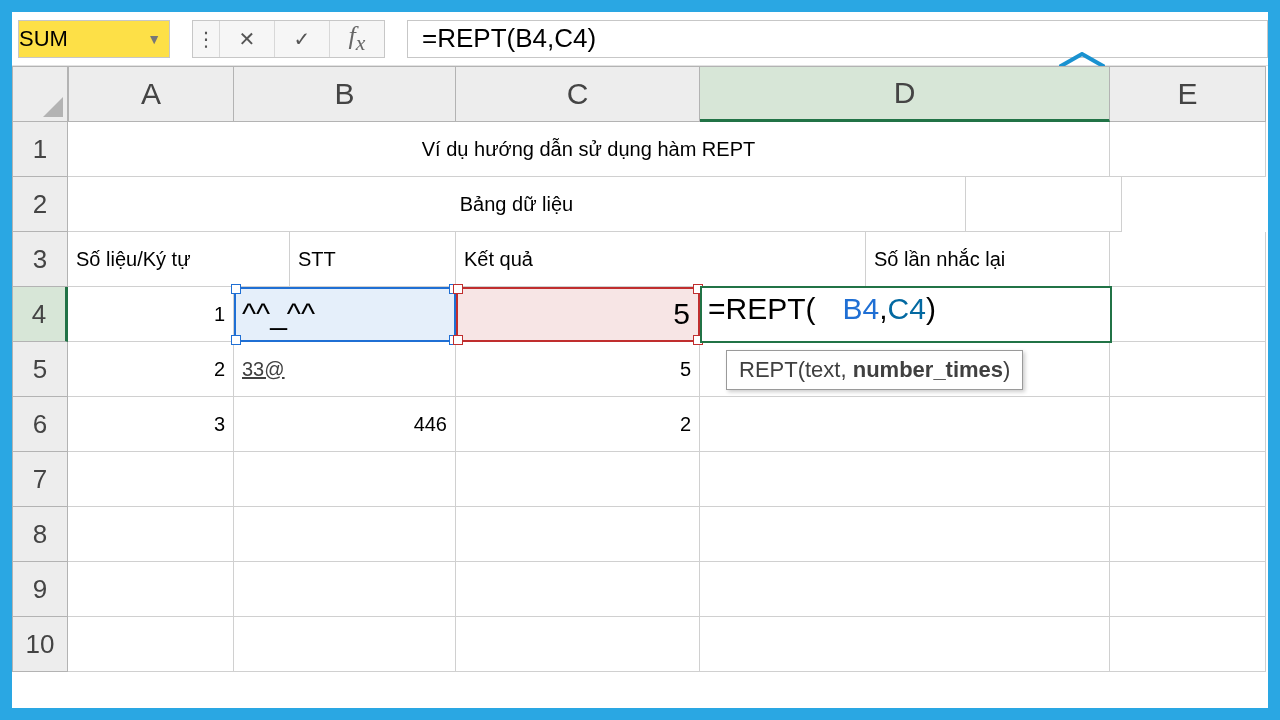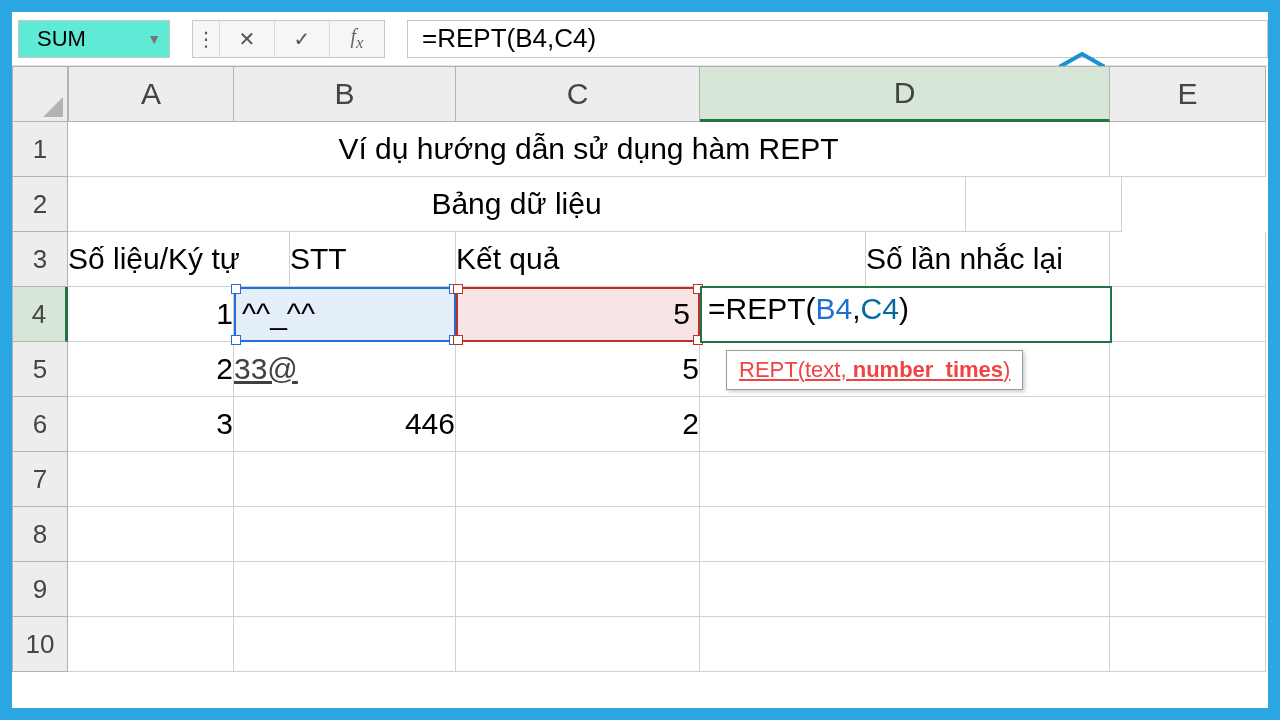--- a/index.html
+++ b/index.html
@@ -20,31 +20,31 @@
     display: flex;
     align-items: center;
     gap: 22px;
     padding-left: 6px;
     border-bottom: 1px solid #e2e2e2;
   }
   .namebox {
     width: 152px; height: 38px;
     border: 1px solid #c7c7c7;
     display: flex; align-items: center;
-    padding-left: 18px;
+    padding-left: 0;
     font-size: 22px;
-    background: #5eead4;
+    background: #fde047;
   }
   .namebox .dd { margin-left: auto; margin-right: 8px; color: #777; font-size: 14px; }
   .vbtns { display: flex; gap: 0; align-items: center; height: 38px;
            border: 1px solid #c7c7c7; background: #f6f6f6; }
   .vbtns .sep { width: 1px; height: 100%; background: #d8d8d8; }
   .vbtns .btn { width: 54px; height: 100%; display: flex; align-items: center; justify-content: center; font-size: 20px; color: #555; cursor: default;}
   .vbtns .btn.narrow { width: 26px; }
-  .fx { font-style: italic; font-family: 'Times New Roman', serif; font-size: 20px; color: #666; }
+  .fx { font-style: italic; font-family: 'Times New Roman', serif; font-size: 26px; color: #666; }
   .fbar {
     flex: 1; height: 38px; border: 1px solid #c7c7c7;
     display: flex; align-items: center; padding-left: 14px;
     font-size: 26px;
   }
   .logo { position: absolute; top: 18px; right: 30px; display:flex; align-items:center; gap:12px;}
   .logo-ico { width:50px; height:50px; color:#1a92d0; }
   .logo-txt { display:flex; flex-direction:column; color:#1a92d0; line-height:1;margin-top:37px;}
   .logo-txt .sky { font-size:34px; font-weight:700; letter-spacing:4px; }
   .logo-txt .comp { font-size:18px; letter-spacing:2px; border-top:2px solid #1a92d0; padding-top:3px;}
@@ -53,40 +53,40 @@
   .colhead { height:56px; border:1px solid #b3b3b3; border-left:none; background:#ededed;
              display:flex; align-items:center; justify-content:center; font-size:30px; color:#444;}
   .colhead:first-child{ border-left:1px solid #b3b3b3;}
   .corner { position:absolute; left:0; top:0; width:56px; height:56px; border:1px solid #b3b3b3; background:#ededed;}
   .corner::after{content:""; position:absolute; right:4px; bottom:4px; width:0;height:0;
                  border-left:20px solid transparent; border-bottom:20px solid #b3b3b3;}
   .rows { }
   .row { display:flex; height:55px; }
   .rowhead { width:56px; border:1px solid #b3b3b3; border-top:none; background:#ededed;
              display:flex; align-items:center; justify-content:center; font-size:26px; color:#444;}
-  .cell { border-right:1px solid #d0d0d0; border-bottom:1px solid #d0d0d0; font-size:30px;
-          display:flex; align-items:center; padding:0 0; overflow:visible;}
+  .cell { border-right:1px solid #d0d0d0; border-bottom:1px solid #d0d0d0; font-size:20px;
+          display:flex; align-items:center; padding:0 8px; overflow:visible;}
   .cell.r { justify-content:flex-end;}
   .cell.c { justify-content:center;}
   .link { color:#404040; text-decoration: underline; cursor:pointer;}
   .selA{ width:166px;} .selB{width:222px;} .selC{width:244px;} .selD{width:410px;} .selE{width:156px;}
 
   .colhead.active, .rowhead.active { background:#d7e6d7; }
   .colhead.active { border-bottom:3px solid #217346; }
   .rowhead.active { border-right:3px solid #217346; }
 
   .editcell { position:absolute; border:2px solid #217346; background:#fff;
               font-size:30px; padding:4px 6px; }
   .refB { position:absolute; border:2px solid #1f6fd4; background:#e5effa; }
   .refC { position:absolute; border:2px solid #c02e2e; background:#f7e5e5; }
   .handle { position:absolute; width:10px;height:10px; background:#fff; border:1px solid currentColor;}
   .refB .handle{ color:#1f6fd4;} .refC .handle{ color:#c02e2e;}
-  .c-blue{color:#1f6fd4;} .c-red{color:#0369a1;}
+  .c-blue{color:#1f6fd4;margin-left:27px;} .c-red{color:#0369a1;}
   .tooltip { position:absolute; background:#fff; border:1px solid #9a9a9a; box-shadow:2px 2px 4px rgba(0,0,0,.2);
-             font-size:22px; padding:6px 12px; color:#ef4444;text-decoration:underline;}
+             font-size:22px; padding:6px 12px; color:#404040;}
   .tooltip b { font-weight:700; }
 </style>
 </head>
 <body>
 
 <div class="frame">
   <div class="toolbar">
     <div class="namebox">
       <span>SUM</span>
       <span class="dd">▼</span>

